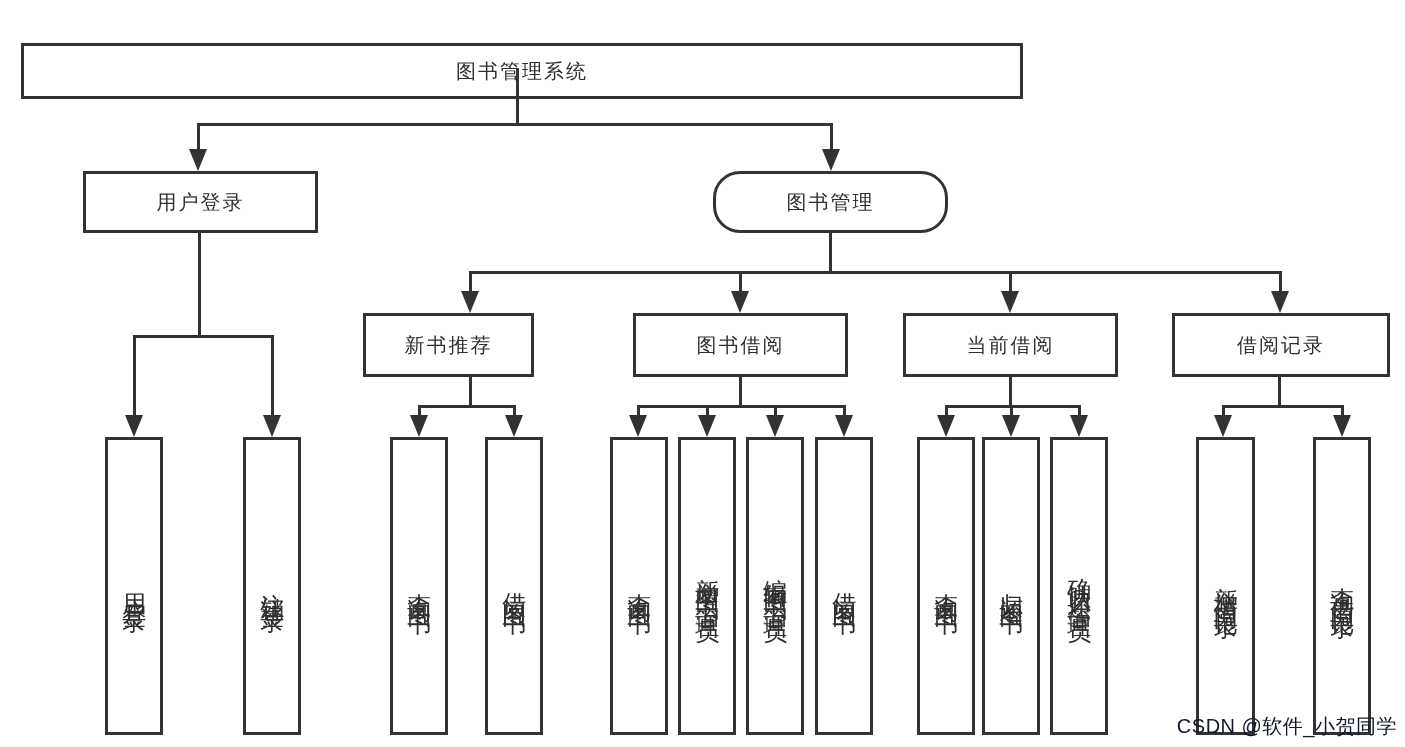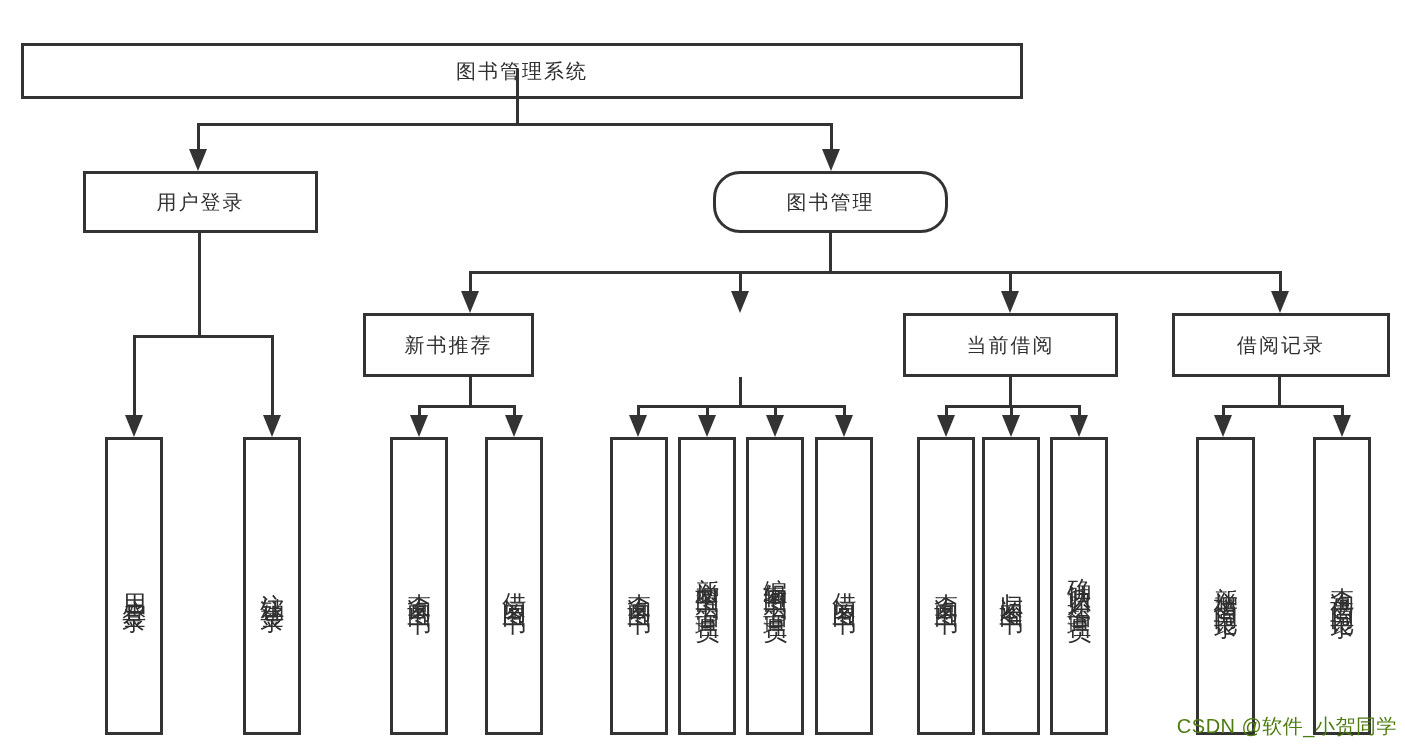--- a/index.html
+++ b/index.html
@@ -19,21 +19,21 @@
   .hline{position:absolute;height:3px;background:#333333;}
   .vline{position:absolute;width:3px;background:#333333;}
   .arrow{position:absolute;width:3px;background:#333333;}
   .arrow::after{
     content:"";position:absolute;left:-8px;bottom:-22px;width:0;height:0;
     border-style:solid;border-color:transparent;border-width:22px 9px 0 9px;
     border-top-color:#333333;
   }
   .watermark{
     position:absolute;right:8px;bottom:7px;z-index:5;
-    font-size:20px;color:#4d7c0f;letter-spacing:0.5px;white-space:nowrap;
+    font-size:20px;color:#0f172a;letter-spacing:0.5px;white-space:nowrap;
   }
 </style>
 </head>
 <body>
 
 <div class="stage">
 
   <div class="node" style="left:21px;top:13px;width:1002px;height:56px;margin-top:30px;">图书管理系统</div>
 
   <div class="vline" style="left:516px;top:69px;height:57px;"></div>
@@ -50,20 +50,21 @@
   <div class="arrow" style="left:271px;top:335px;height:80px;"></div>
 
   <div class="vline" style="left:829px;top:233px;height:41px;"></div>
   <div class="hline" style="left:469px;top:271px;width:812px;"></div>
   <div class="arrow" style="left:469px;top:271px;height:20px;"></div>
   <div class="arrow" style="left:739px;top:271px;height:20px;"></div>
   <div class="arrow" style="left:1009px;top:271px;height:20px;"></div>
   <div class="arrow" style="left:1279px;top:271px;height:20px;"></div>
 
   <div class="node" style="left:363px;top:313px;width:171px;height:64px;">新书推荐</div>
+  <div class="node" style="left:633px;top:313px;width:215px;height:64px;">图书借阅</div>
   <div class="node" style="left:903px;top:313px;width:215px;height:64px;">当前借阅</div>
   <div class="node" style="left:1172px;top:313px;width:218px;height:64px;">借阅记录</div>
 
   <div class="vline" style="left:469px;top:377px;height:31px;"></div>
   <div class="hline" style="left:418px;top:405px;width:98px;"></div>
   <div class="arrow" style="left:418px;top:405px;height:10px;"></div>
   <div class="arrow" style="left:513px;top:405px;height:10px;"></div>
 
   <div class="vline" style="left:739px;top:377px;height:31px;"></div>
   <div class="hline" style="left:637px;top:405px;width:209px;"></div>

